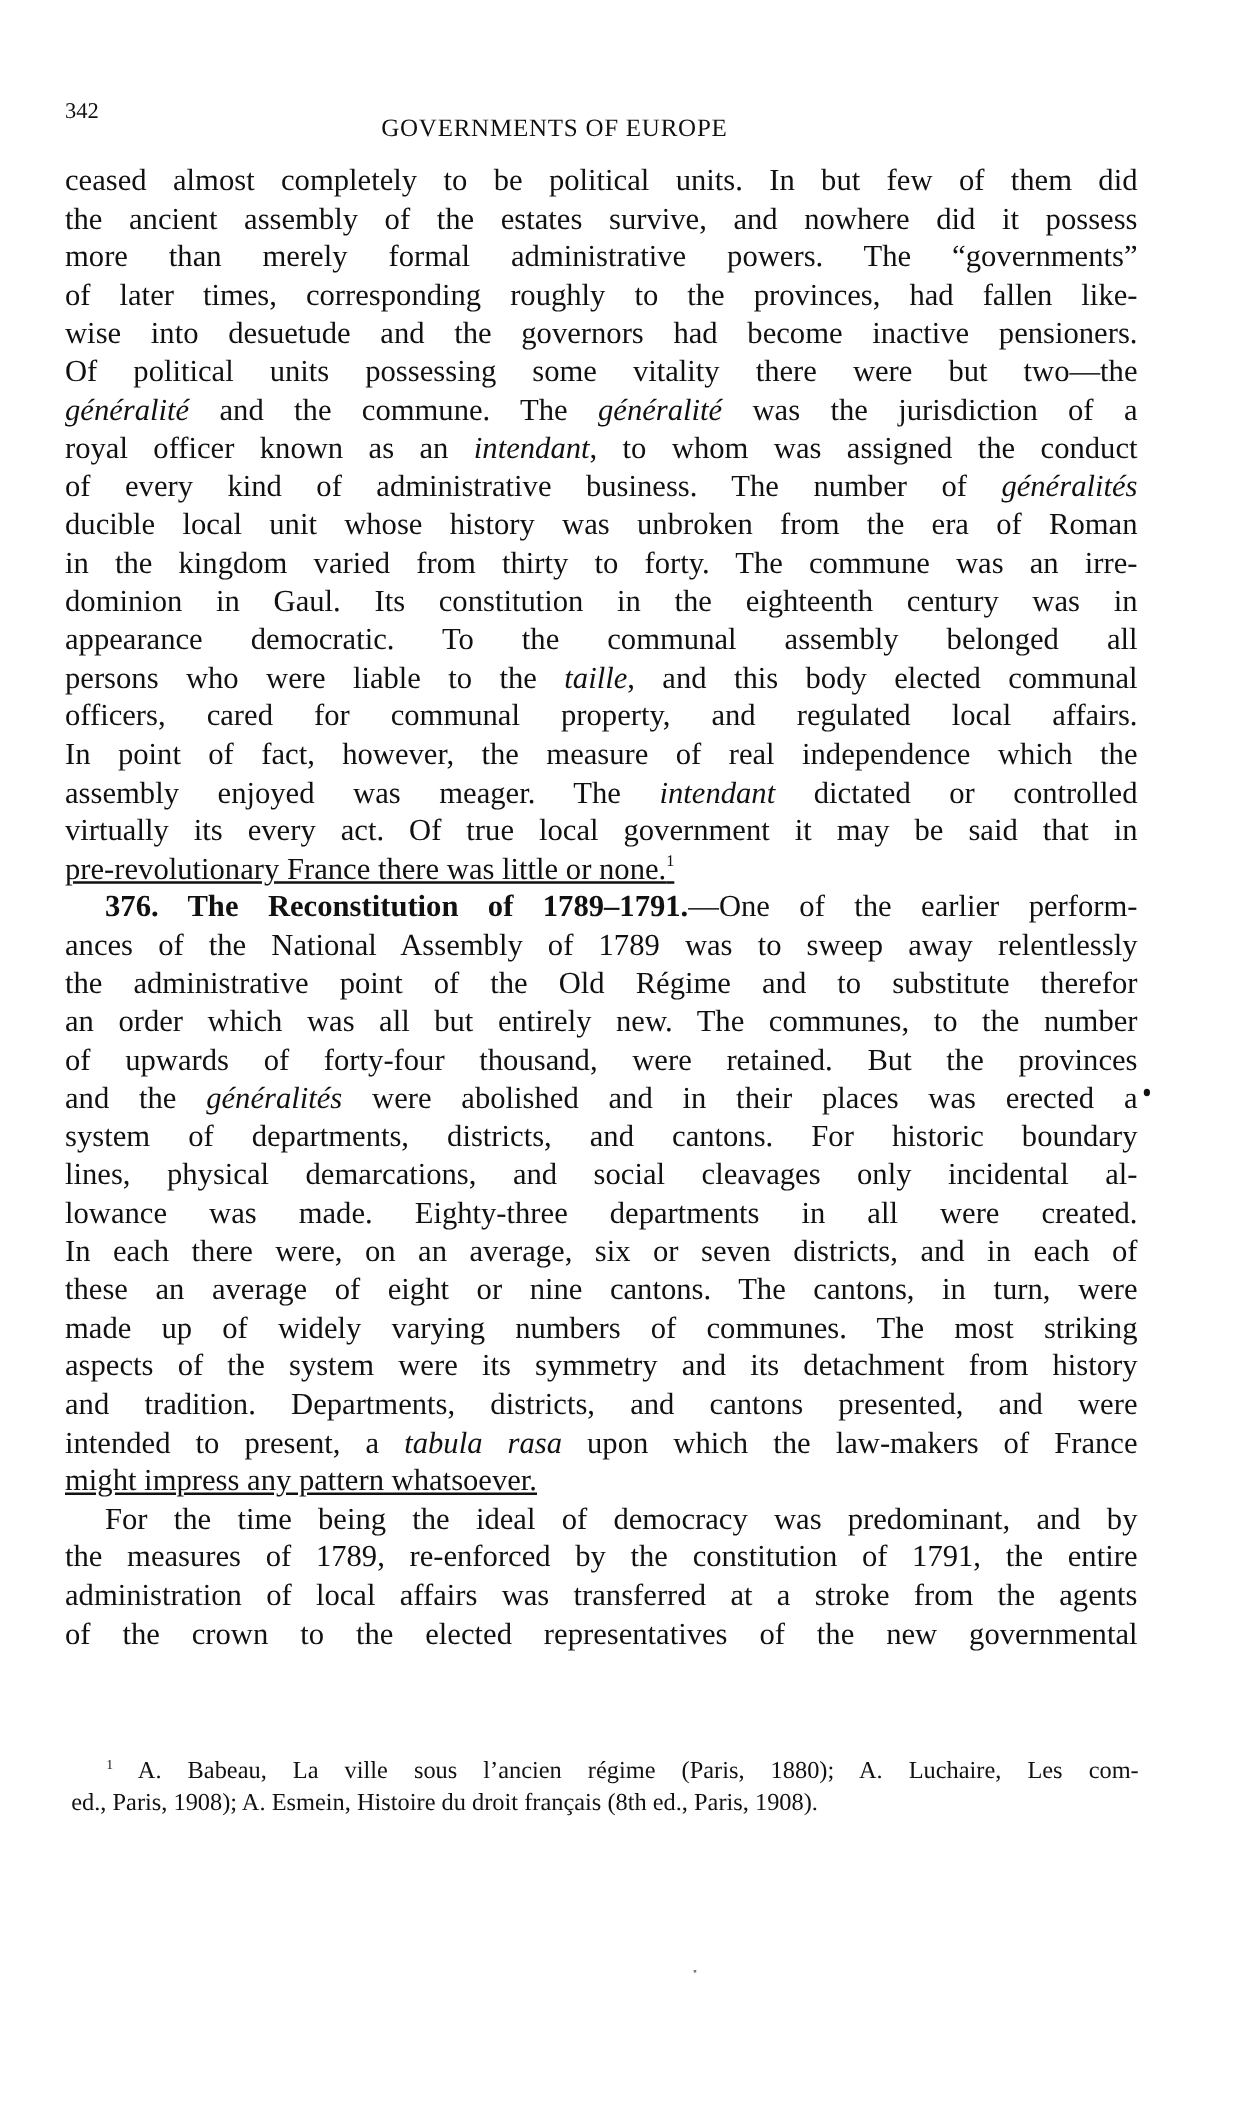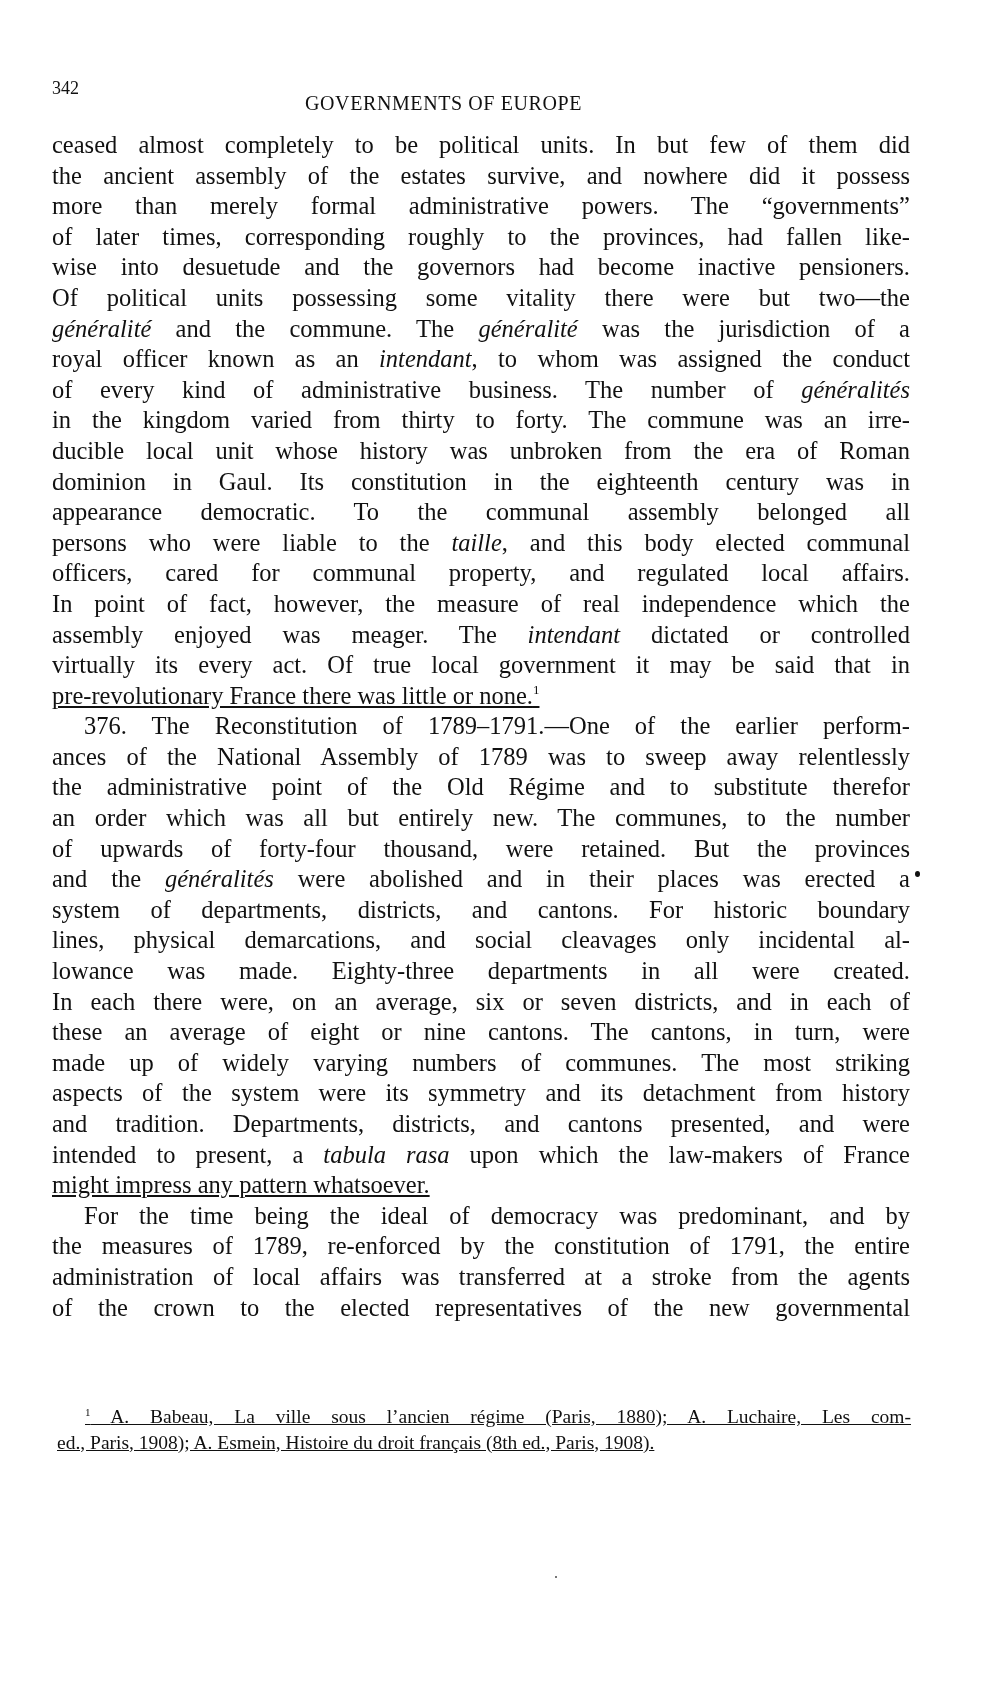--- a/index.html
+++ b/index.html
@@ -5,23 +5,23 @@
   html, body { margin: 0; padding: 0; background: #ffffff; }
   body { width: 1000px; height: 1689px; position: relative; overflow: hidden; color: #111; font-family: "Liberation Serif", "DejaVu Serif", serif; }
   .header { position: absolute; top: 74px; left: 52px; width: 900px; height: 30px; font-size: 20px; }
   .page-num { position: absolute; left: 0; top: 4px; font-size: 18px; }
   .running-title { position: absolute; left: 253px; top: 2px; letter-spacing: 0.6px; font-size: 20px; margin-top: 16px; }
   .body-text { position: absolute; top: 130px; left: 52px; width: 858px; }
   .line { height: 30.6px; line-height: 30.6px; font-size: 24.5px; white-space: nowrap; text-align: justify; text-align-last: justify; }
   .line.last { text-align-last: left; text-decoration: underline; }
   .line.indent { padding-left: 32px; }
   em { font-style: italic; }
-  .sec-head { font-weight: normal; font-family: "Liberation Serif", serif; }
+  .sec-head { font-weight: bold; font-family: "Liberation Serif", serif; }
   sup { font-size: 13px; vertical-align: 10px; line-height: 0; }
-  .footnotes { position: absolute; top: 1404px; left: 57px; width: 854px; text-decoration: underline; }
+  .footnotes { position: absolute; top: 1404px; left: 57px; width: 854px; }
   .fn-line { height: 25.5px; line-height: 25.5px; font-size: 19.5px; white-space: nowrap; text-align: justify; text-align-last: justify; }
   .fn-line.indent { padding-left: 28px; }
   .fn-line.last { text-align-last: left; }
   .fn-line sup { font-size: 11px; vertical-align: 7px; }
   .mark-dot { position: absolute; left: 915px; top: 871px; width: 5px; height: 6px; background: #111; border-radius: 50%; }
   .speck { position: absolute; left: 555px; top: 1576px; width: 2px; height: 2px; background: #777; }
 </style>
 </head>
 <body>
 
@@ -33,22 +33,22 @@
 <div class="body-text">
   <div class="line">ceased almost completely to be political units.  In but few of them did</div>
   <div class="line">the ancient assembly of the estates survive, and nowhere did it possess</div>
   <div class="line">more than merely formal administrative powers.  The “governments”</div>
   <div class="line">of later times, corresponding roughly to the provinces, had fallen like-</div>
   <div class="line">wise into desuetude and the governors had become inactive pensioners.</div>
   <div class="line">Of political units possessing some vitality there were but two—the</div>
   <div class="line"><em>généralité</em><span> and the commune.  The </span><em>généralité</em><span> was the jurisdiction of a</span></div>
   <div class="line"><span>royal officer known as an </span><em>intendant</em><span>, to whom was assigned the conduct</span></div>
   <div class="line"><span>of every kind of administrative business.  The number of </span><em>généralités</em></div>
+  <div class="line">ducible local unit whose history was unbroken from the era of Roman</div>
   <div class="line">in the kingdom varied from thirty to forty.  The commune was an irre-</div>
-  <div class="line">ducible local unit whose history was unbroken from the era of Roman</div>
   <div class="line">dominion in Gaul.  Its constitution in the eighteenth century was in</div>
   <div class="line">appearance democratic.  To the communal assembly belonged all</div>
   <div class="line"><span>persons who were liable to the </span><em>taille</em><span>, and this body elected communal</span></div>
   <div class="line">officers, cared for communal property, and regulated local affairs.</div>
   <div class="line">In point of fact, however, the measure of real independence which the</div>
   <div class="line"><span>assembly enjoyed was meager.  The </span><em>intendant</em><span> dictated or controlled</span></div>
   <div class="line">virtually its every act.  Of true local government it may be said that in</div>
   <div class="line last"><span>pre-revolutionary France there was little or none.</span><sup>1</sup></div>
   <div class="line indent"><span class="sec-head">376. The Reconstitution of 1789–1791.</span><span>—One of the earlier perform-</span></div>
   <div class="line">ances of the National Assembly of 1789 was to sweep away relentlessly</div>

